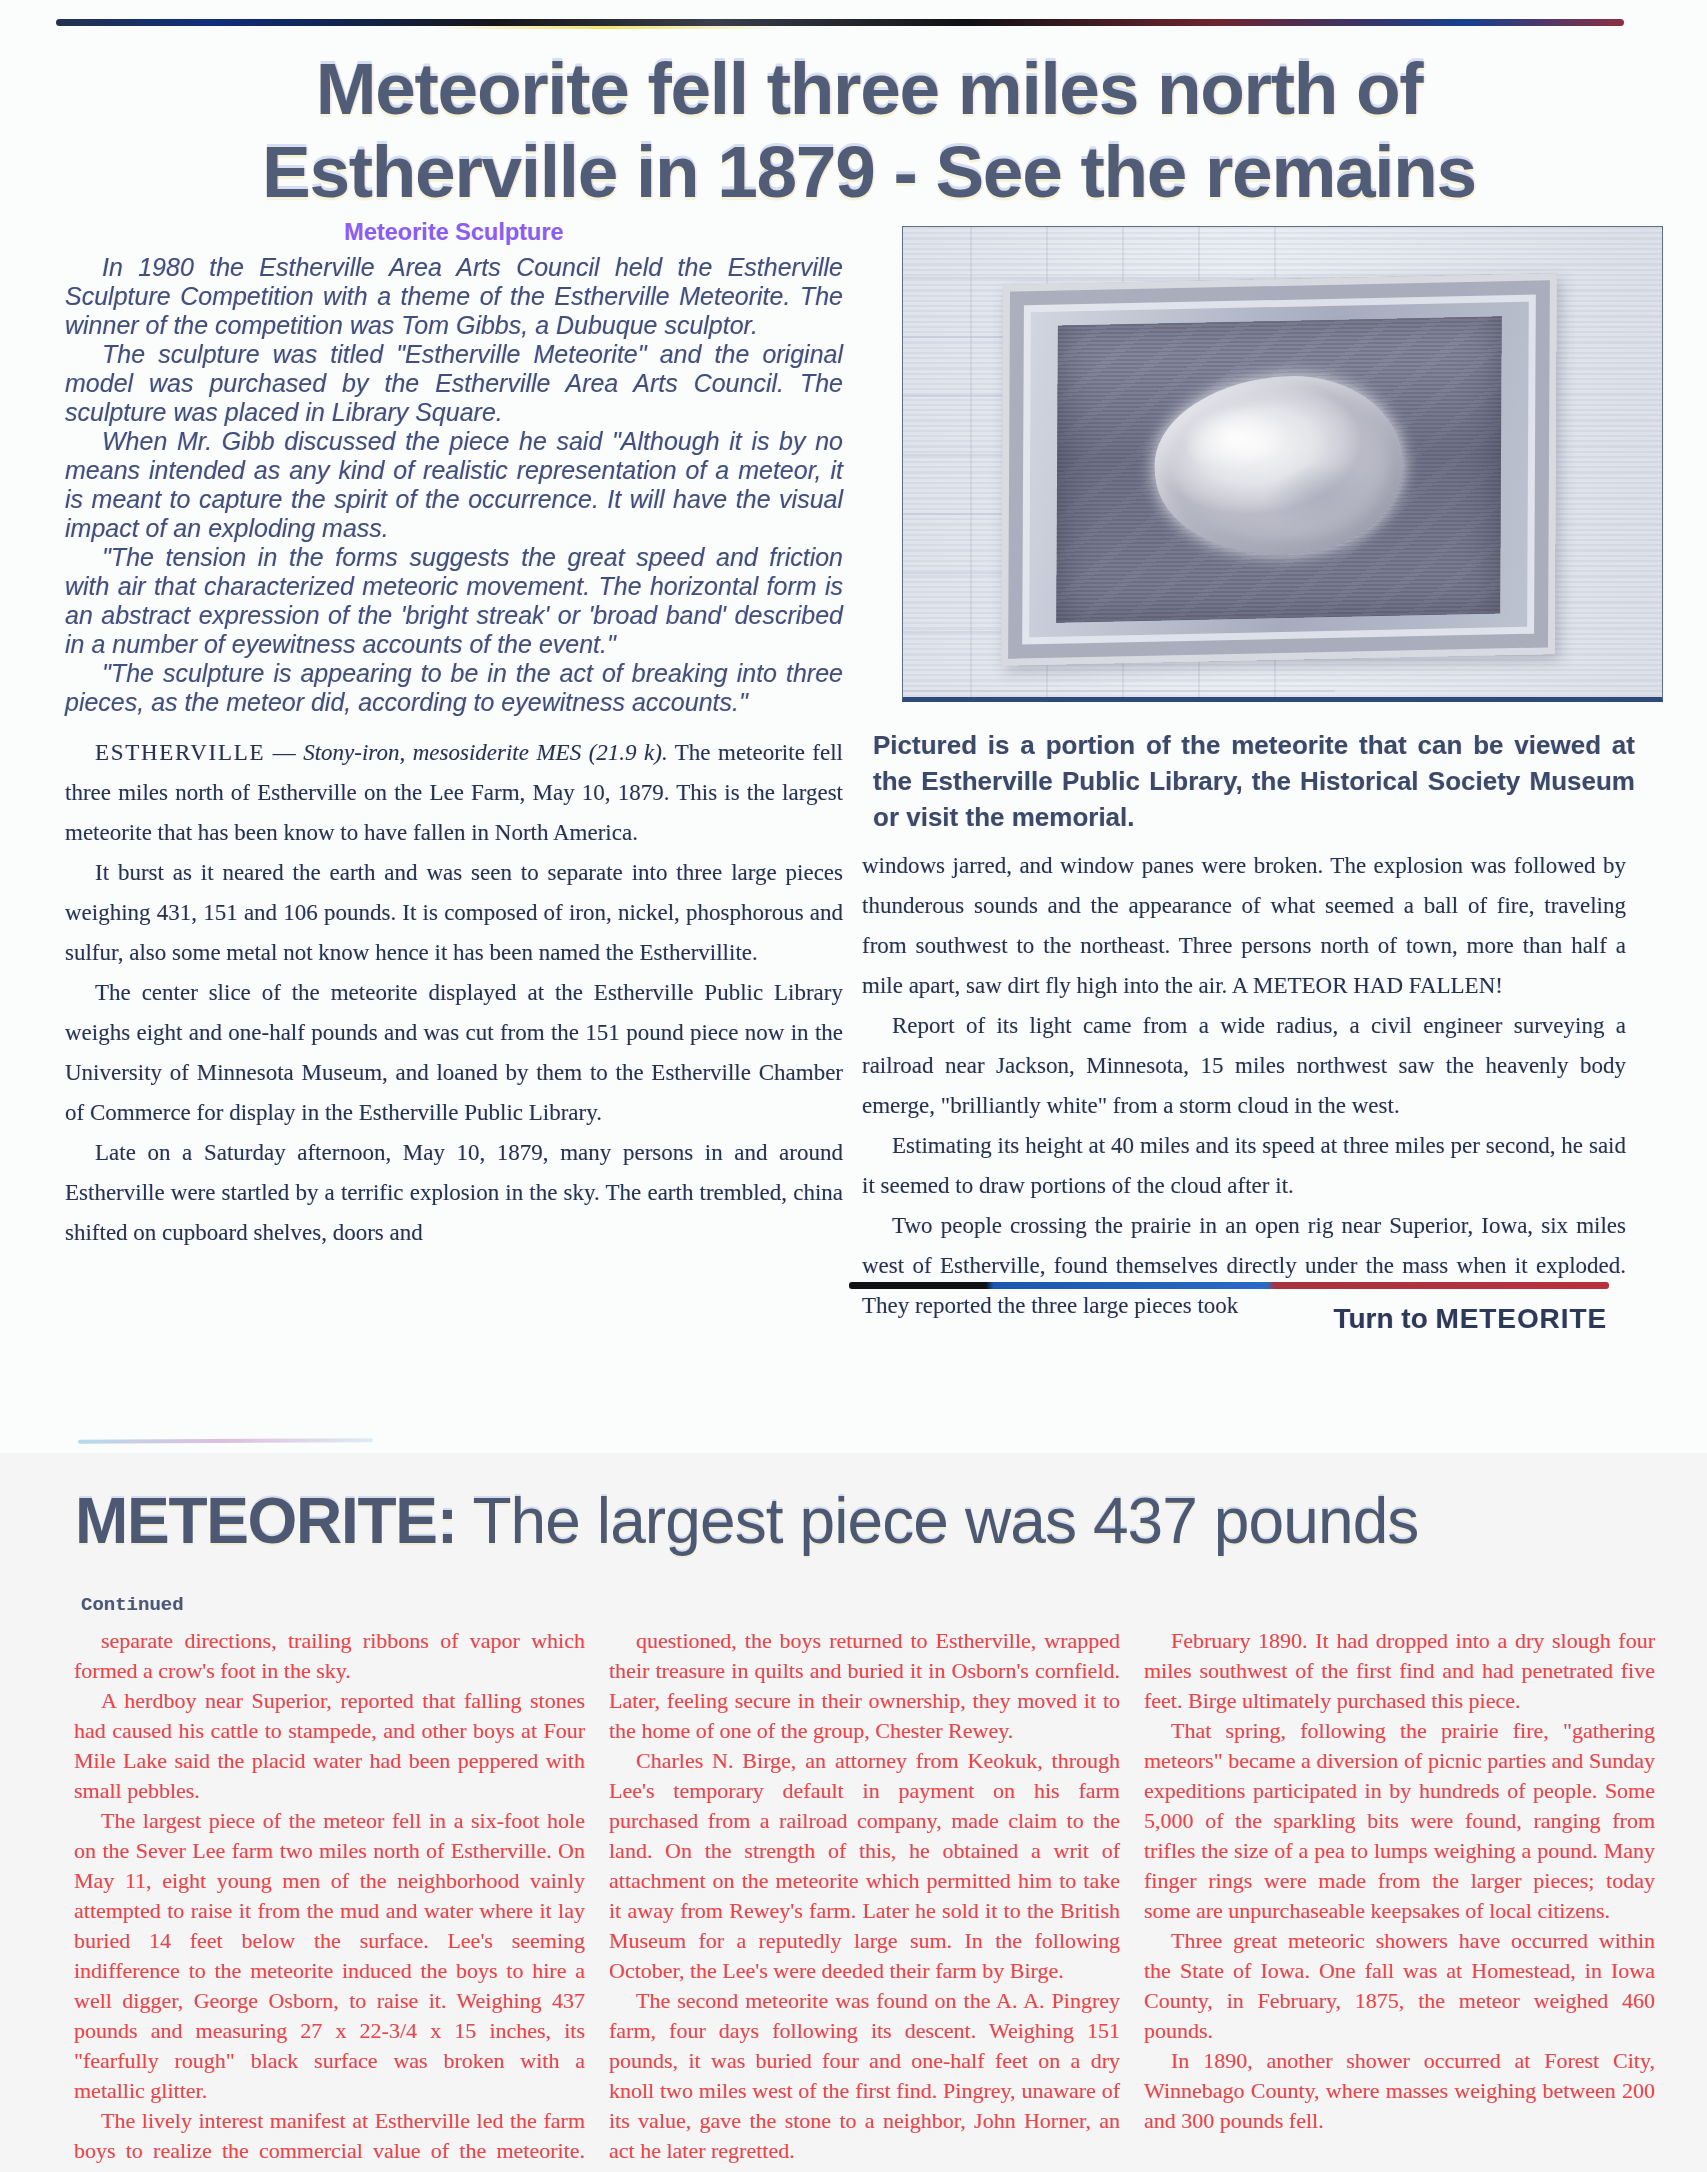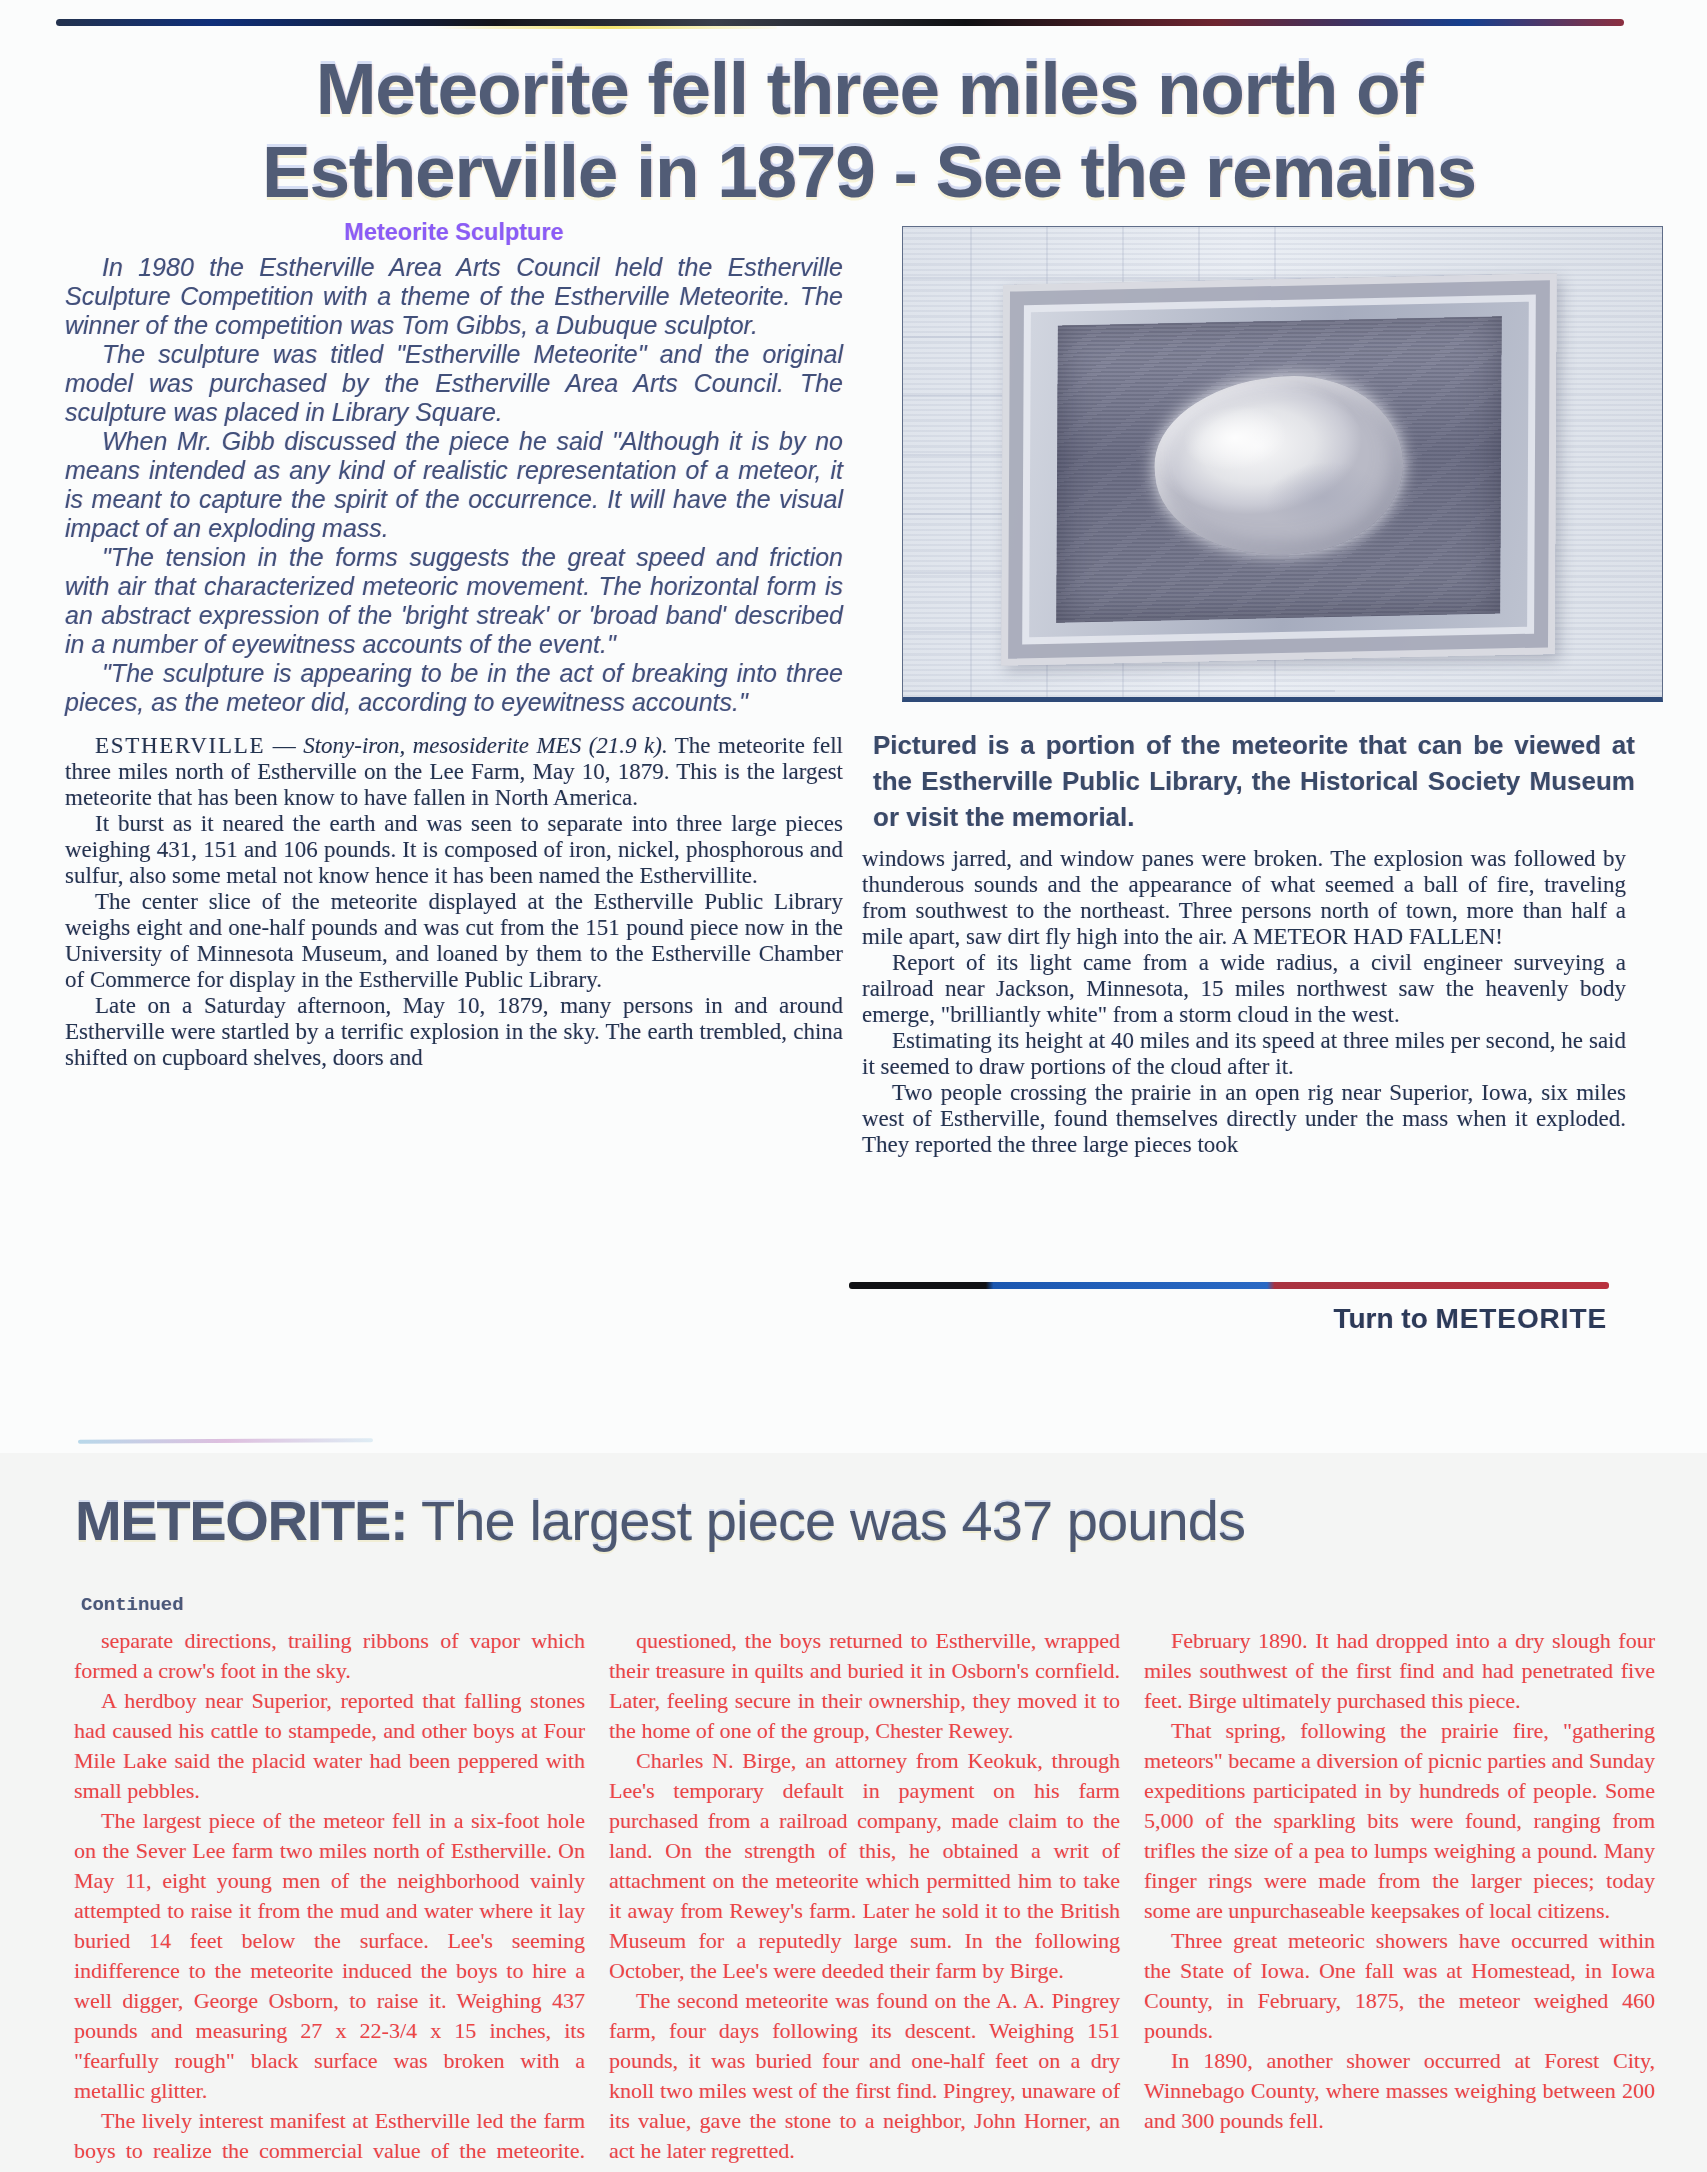--- a/index.html
+++ b/index.html
@@ -59,21 +59,21 @@
     font-size:23.5px; color:#8b5cf6;
     text-shadow:0.7px 0 0 rgba(190,60,70,.14), -0.7px 0 0 rgba(40,90,210,.16);
   }
   .sc-p {
     margin:0; font-family:"Liberation Sans", sans-serif; font-style:italic;
     font-size:25px; line-height:29px; color:#41507a;
     text-align:justify; text-indent:37px;
     text-shadow:0.7px 0 0 rgba(190,60,70,.13), -0.7px 0 0 rgba(40,90,210,.16);
   }
   .body-p {
-    margin:0; font-size:23px; line-height:26px; color:#24344f;
+    margin:0; font-size:23px; line-height:40px; color:#24344f;
     text-align:justify; text-indent:30px;
     text-shadow:0.7px 0 0 rgba(190,60,70,.12), -0.7px 0 0 rgba(40,90,210,.14);
   }
   .serif-start { margin-top:15.6px; }
   .lede-label { letter-spacing:1.7px; }
   .lede-italic { font-style:italic; }
 
   
   .photo {
     position:absolute; left:862px; top:219px; width:759px; height:470px;
@@ -144,21 +144,21 @@
     text-align:right; font-family:"Liberation Sans", sans-serif;
     font-weight:bold; font-size:28px; color:#2c3a58;
     text-shadow:0.7px 0 0 rgba(190,60,70,.13), -0.7px 0 0 rgba(40,90,210,.15);
   }
   .turn-target { letter-spacing:0.9px; }
 
   
   .headline2 {
     position:absolute; left:75px; top:1484px; width:1616px; margin:0;
     font-family:"Liberation Sans", sans-serif;
-    font-size:56px; line-height:74px; letter-spacing:-0.9px;
+    font-size:64px; line-height:74px; letter-spacing:-0.9px;
     font-weight:400; color:#4d5872; white-space:nowrap;
     text-shadow:0 2.2px 0 rgba(232,204,58,.16), 0 -2.2px 0 rgba(35,80,205,.15);
   }
   .headline2 .kicker { font-weight:bold; letter-spacing:-1.3px; }
   .continued {
     position:absolute; left:81px; top:1574px;
     font-family:Liberation Mono, monospace; font-weight:600;
     font-size:19px; color:#4a5878;
     text-shadow:0.7px 0 0 rgba(190,60,70,.12), -0.7px 0 0 rgba(40,90,210,.14);
     margin-top:20px;

